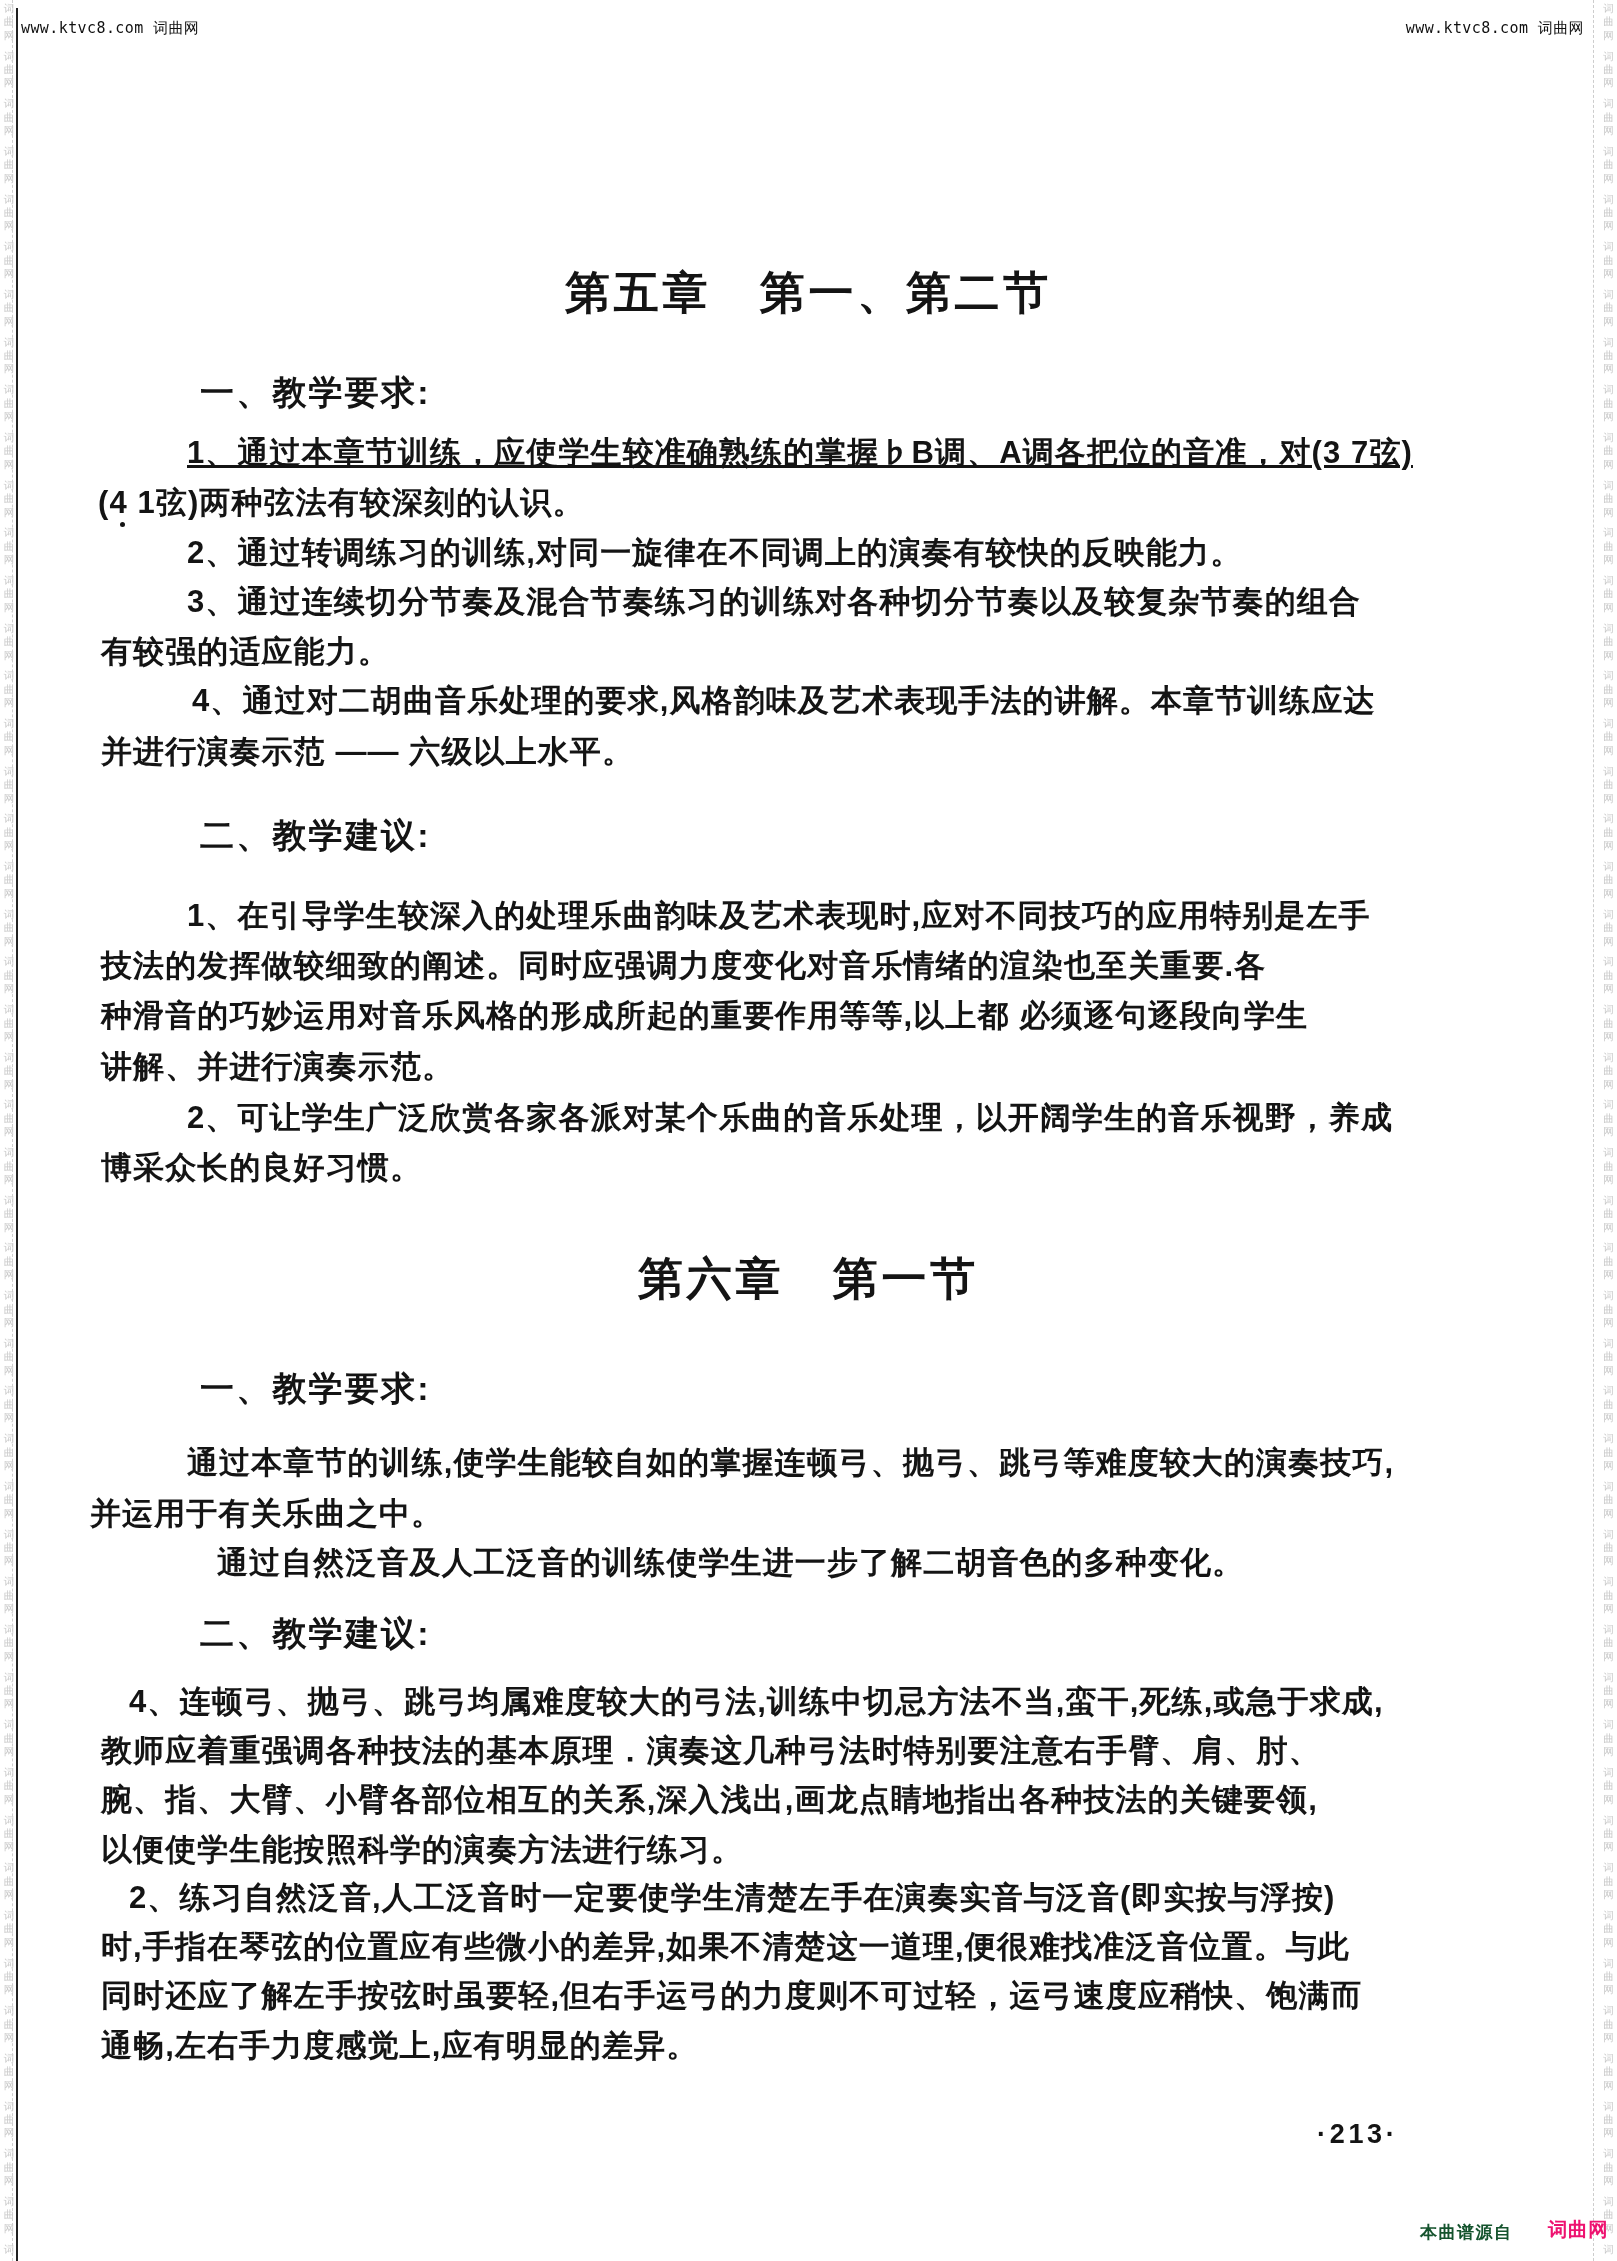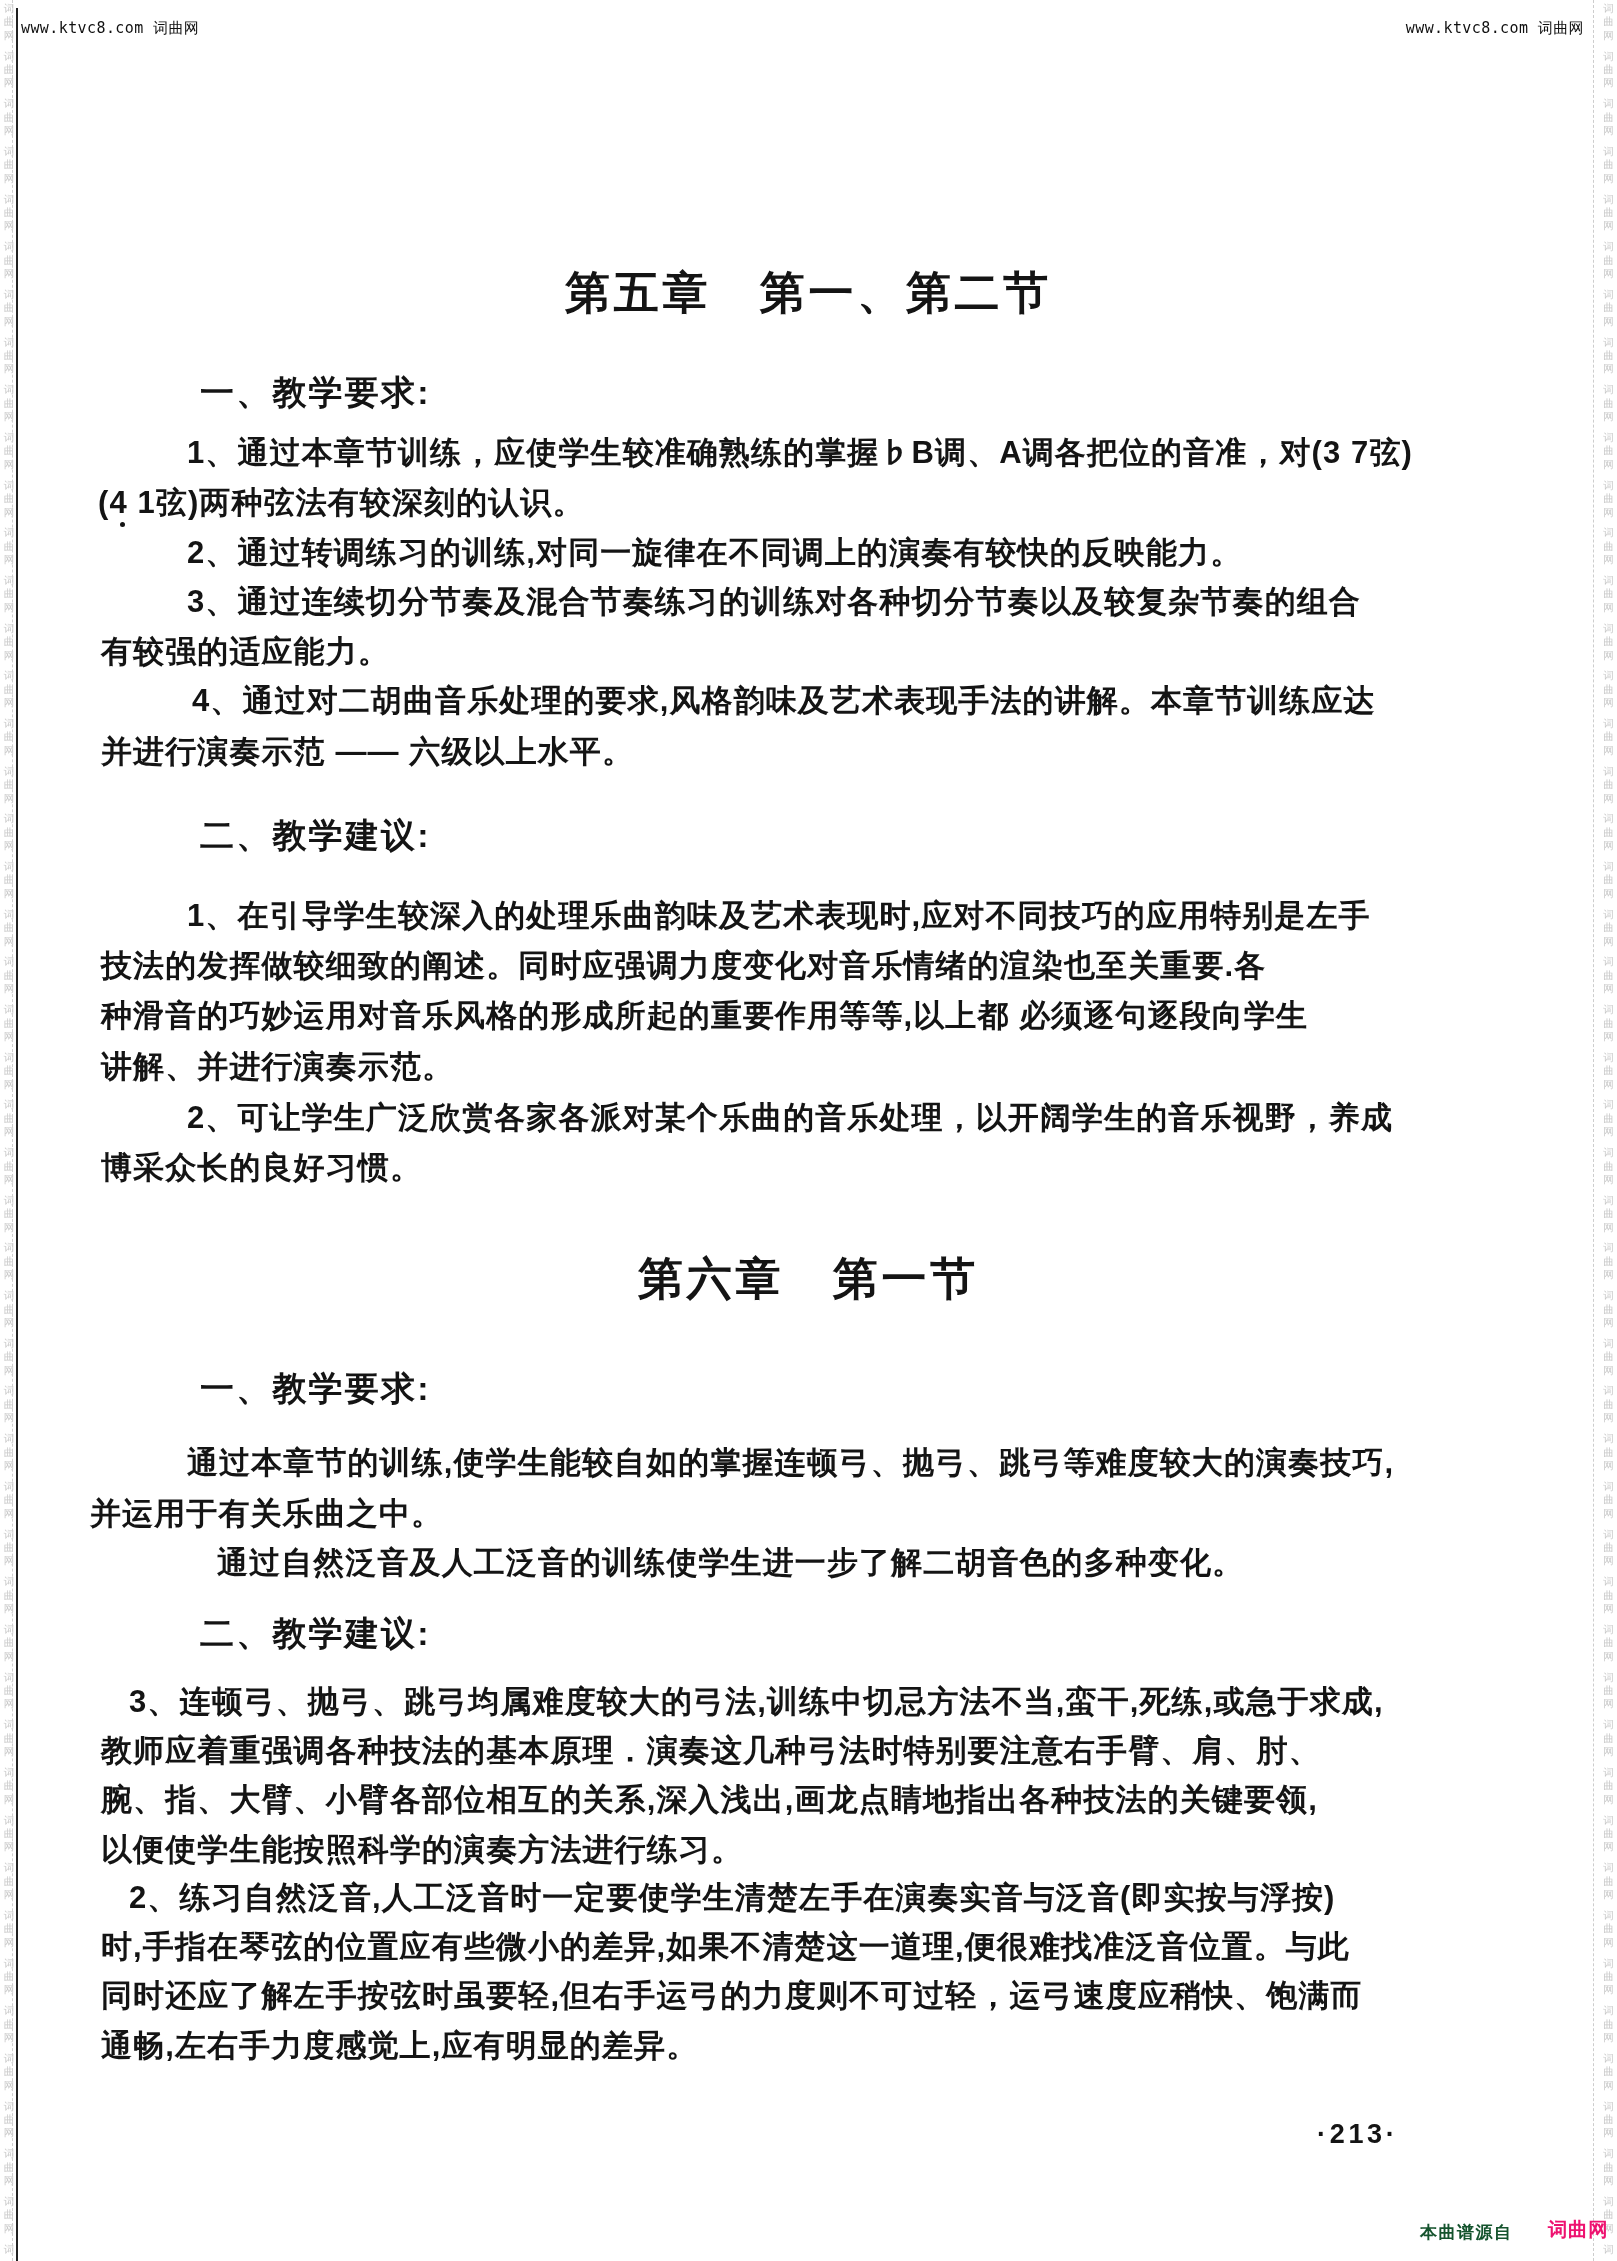--- a/index.html
+++ b/index.html
@@ -543,21 +543,21 @@
       </div>
     </div>
 
   <div class="wm-top" style="left:21px;">www.ktvc8.com 词曲网</div>
   <div class="wm-top" style="right:33px;">www.ktvc8.com 词曲网</div>
 
   <div class="t-title" style="top:263px;">第五章　第一、第二节</div>
 
   <div class="t-head" style="top:370px;left:200px;">一、教学要求:</div>
 
-  <div class="t-body" style="top:432px;left:187px;">1、通过本章节训练，应使学生较准确熟练的掌握♭B调、A调各把位的音准，对(3 7弦)</div>
+  <div class="t-body" style="top:432px;left:187px;text-decoration:underline;">1、通过本章节训练，应使学生较准确熟练的掌握♭B调、A调各把位的音准，对(3 7弦)</div>
   <div class="t-body" style="top:482px;left:98px;">(4 1弦)两种弦法有较深刻的认识。</div>
   <div class="ink-dot"></div>
   <div class="t-body" style="top:532px;left:187px;">2、通过转调练习的训练,对同一旋律在不同调上的演奏有较快的反映能力。</div>
   <div class="t-body" style="top:581px;left:187px;">3、通过连续切分节奏及混合节奏练习的训练对各种切分节奏以及较复杂节奏的组合</div>
   <div class="t-body" style="top:631px;left:101px;">有较强的适应能力。</div>
   <div class="t-body" style="top:680px;left:192px;">4、通过对二胡曲音乐处理的要求,风格韵味及艺术表现手法的讲解。本章节训练应达</div>
   <div class="t-body" style="top:731px;left:101px;">并进行演奏示范 —— 六级以上水平。</div>
 
   <div class="t-head" style="top:813px;left:200px;">二、教学建议:</div>
 
@@ -571,21 +571,21 @@
   <div class="t-title" style="top:1249px;">第六章　第一节</div>
 
   <div class="t-head" style="top:1366px;left:200px;">一、教学要求:</div>
 
   <div class="t-body" style="top:1442px;left:187px;">通过本章节的训练,使学生能较自如的掌握连顿弓、抛弓、跳弓等难度较大的演奏技巧,</div>
   <div class="t-body" style="top:1493px;left:90px;">并运用于有关乐曲之中。</div>
   <div class="t-body" style="top:1542px;left:217px;">通过自然泛音及人工泛音的训练使学生进一步了解二胡音色的多种变化。</div>
 
   <div class="t-head" style="top:1611px;left:200px;">二、教学建议:</div>
 
-  <div class="t-body" style="top:1681px;left:129px;">3、连顿弓、抛弓、跳弓均属难度较大的弓法,训练中切忌方法不当,蛮干,死练,或急于求成,</div>
+  <div class="t-body" style="top:1681px;left:129px;">4、连顿弓、抛弓、跳弓均属难度较大的弓法,训练中切忌方法不当,蛮干,死练,或急于求成,</div>
   <div class="t-body" style="top:1730px;left:101px;">教师应着重强调各种技法的基本原理．演奏这几种弓法时特别要注意右手臂、肩、肘、</div>
   <div class="t-body" style="top:1779px;left:101px;">腕、指、大臂、小臂各部位相互的关系,深入浅出,画龙点睛地指出各种技法的关键要领,</div>
   <div class="t-body" style="top:1829px;left:101px;">以便使学生能按照科学的演奏方法进行练习。</div>
   <div class="t-body" style="top:1877px;left:129px;">2、练习自然泛音,人工泛音时一定要使学生清楚左手在演奏实音与泛音(即实按与浮按)</div>
   <div class="t-body" style="top:1926px;left:101px;">时,手指在琴弦的位置应有些微小的差异,如果不清楚这一道理,便很难找准泛音位置。与此</div>
   <div class="t-body" style="top:2025px;left:101px;">通畅,左右手力度感觉上,应有明显的差异。</div>
   <div class="t-body" style="top:1975px;left:101px;">同时还应了解左手按弦时虽要轻,但右手运弓的力度则不可过轻，运弓速度应稍快、饱满而</div>
 
   <div class="page-num">·213·</div>
   <div class="src-label">本曲谱源自</div>

